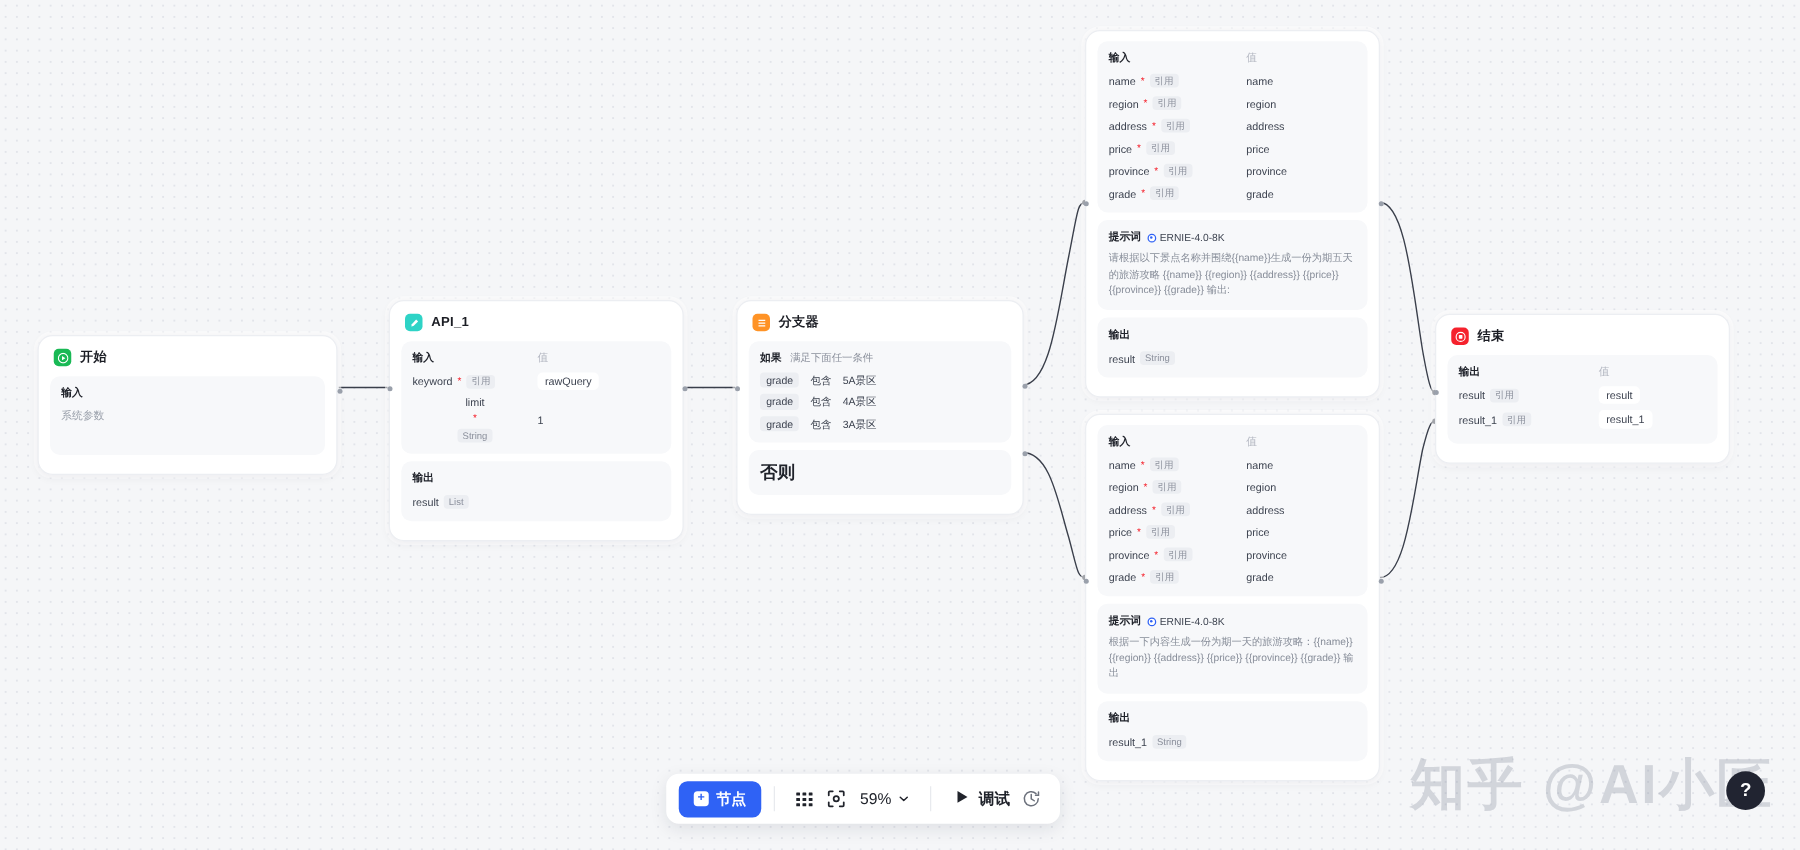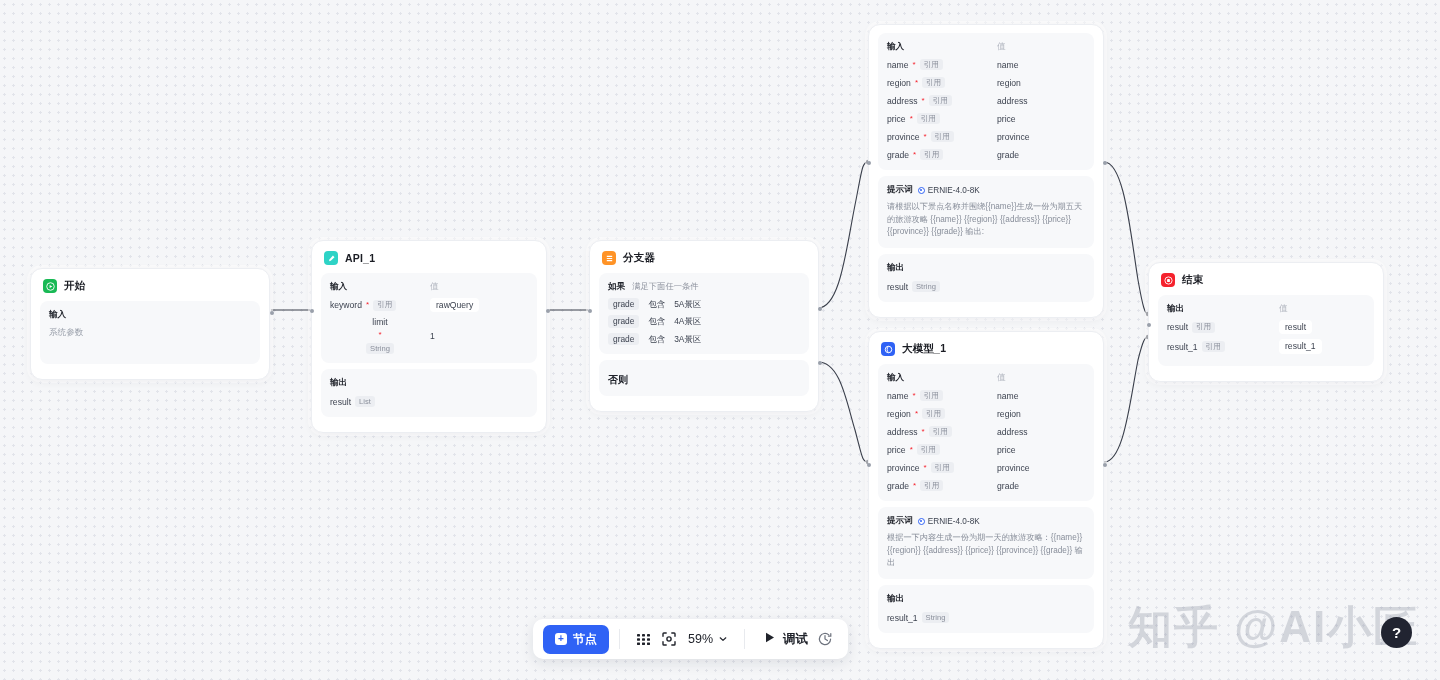--- a/index.html
+++ b/index.html
@@ -86,21 +86,21 @@
   .cond-if { font-size: 8.6px; font-weight: 700; color: #20232b; }
   .cond-desc { font-size: 8.3px; color: #8b909c; }
   .cond-row { display: flex; align-items: center; gap: 9px; margin-top: 5px; }
   .cond-var {
     font-size: 8.4px; color: #3d4350; background: #eceef2;
     border-radius: 3px; padding: 2px 5px; line-height: 1;
   }
   .cond-op { font-size: 8.4px; color: #3d4350; }
   .cond-val { font-size: 8.4px; color: #3d4350; }
   .else-sect { padding: 9px; }
-  .else-label { font-size: 10px; font-weight: 700; color: #20232b; }
+  .else-label { font-size: 14px; font-weight: 700; color: #20232b; }
 
   
   .prompt-head { display: flex; align-items: center; gap: 5px; margin-bottom: 5px; }
   .prompt-title { font-size: 8.6px; font-weight: 700; color: #20232b; }
   .model-badge { display: flex; align-items: center; gap: 3px; justify-content: center; }
   .model-dot {
     width: 7px; height: 7px; border-radius: 50%;
     background: #ffffff; border: 1.2px solid #2f62f5; box-sizing: border-box;
     display:flex; align-items:center; justify-content:center;
   }
@@ -371,29 +371,20 @@
           <span class="tag">String</span>
         </span>
       </div>
     </div>
 
     <div class="port" style="left:-2px; top:136px;"></div>
     <div class="port" style="left:234px; top:136px;"></div>
   </div>
 
   <div class="node" style="left:868px; top:331px; width:236px;">
-    <div class="node-head">
-      <span class="nicon ic-llm">
-        <svg width="9" height="9" viewBox="0 0 10 10">
-            <circle cx="5" cy="5" r="3.6" fill="none" stroke="#fff" stroke-width="1.1"></circle>
-            <path d="M5 1.6 C3 3.4 3 6.6 5 8.4" fill="none" stroke="#fff" stroke-width="1"></path>
-          </svg>
-      </span>
-      <span class="node-title">大模型_1</span>
-    </div>
 
     <div class="sect">
       <div class="kvhead">
         <span class="h1" style="width:110px;">输入</span>
         <span class="h2">值</span>
       </div>
       <div class="row">
         <span class="lcol" style="width:110px;">
           <span class="fname">name</span>
           <span class="req">*</span>
@@ -463,21 +454,21 @@
           <span class="fname">result_1</span>
           <span class="tag">String</span>
         </span>
       </div>
     </div>
 
     <div class="port" style="left:-2px; top:131px;"></div>
     <div class="port" style="left:234px; top:131px;"></div>
   </div>
 
-  <div class="node" style="left:1148px; top:262px; width:236px;">
+  <div class="node" style="left:1148px; top:251px; width:236px;">
     <div class="node-head">
       <span class="nicon ic-end">
         <svg width="9" height="9" viewBox="0 0 10 10">
             <circle cx="5" cy="5" r="4" fill="none" stroke="#fff" stroke-width="1"></circle>
             <rect x="3.4" y="3.4" width="3.2" height="3.2" rx="0.5" fill="#fff"></rect>
           </svg>
       </span>
       <span class="node-title">结束</span>
     </div>
 

